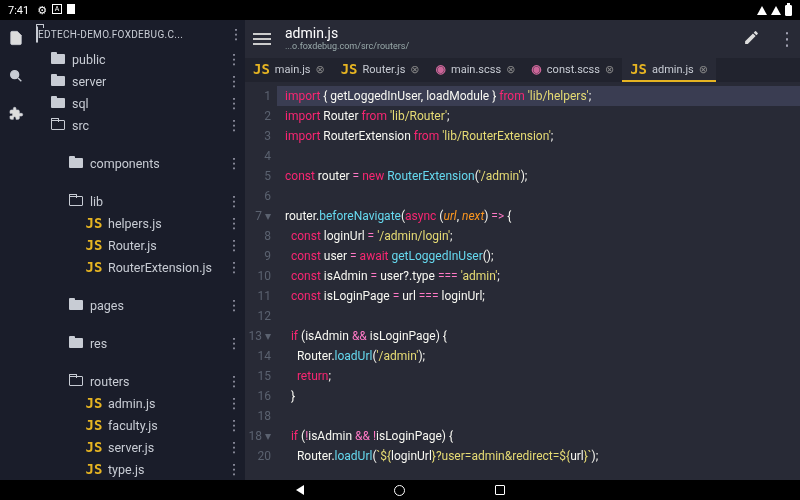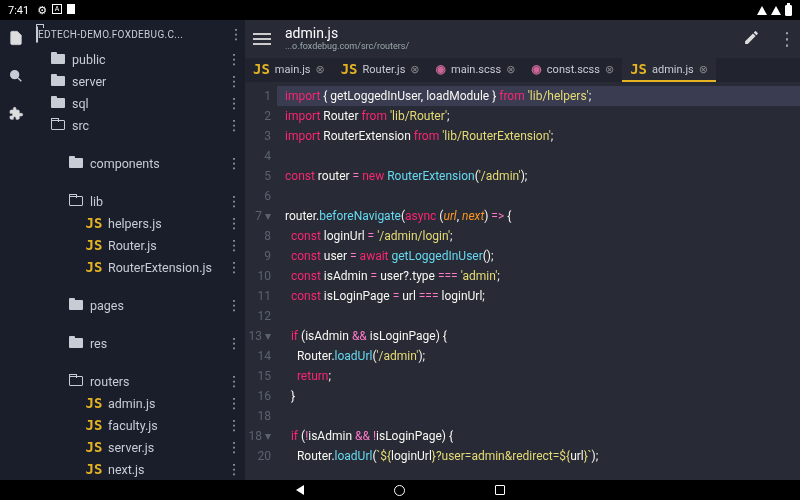--- a/index.html
+++ b/index.html
@@ -219,21 +219,21 @@
           <span class="icon">
             <span class="jsbadge">JS</span>
           </span>
           <span class="label">server.js</span>
           <span class="dots">⋮</span>
         </div>
         <div class="row ind3">
           <span class="icon">
             <span class="jsbadge">JS</span>
           </span>
-          <span class="label">next.js</span>
+          <span class="label">type.js</span>
           <span class="dots">⋮</span>
         </div>
         <div class="row ind2">
           <span class="icon">
             <span class="folder-closed"></span>
           </span>
           <span class="dots">⋮</span>
         </div>
       </div>
   </div>

